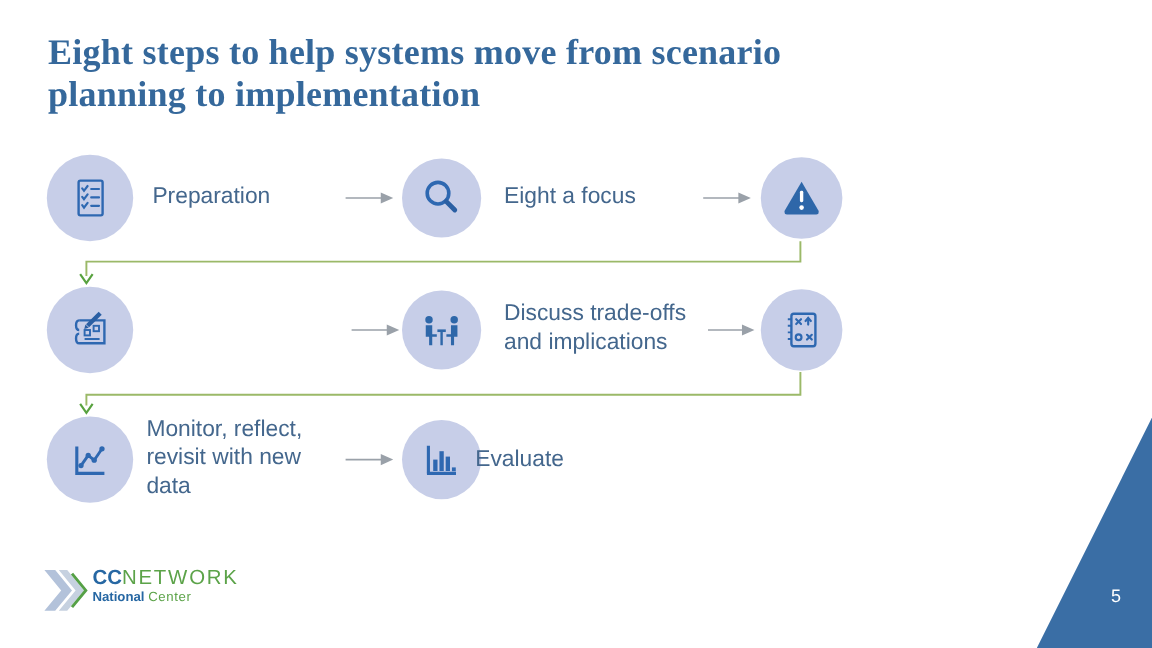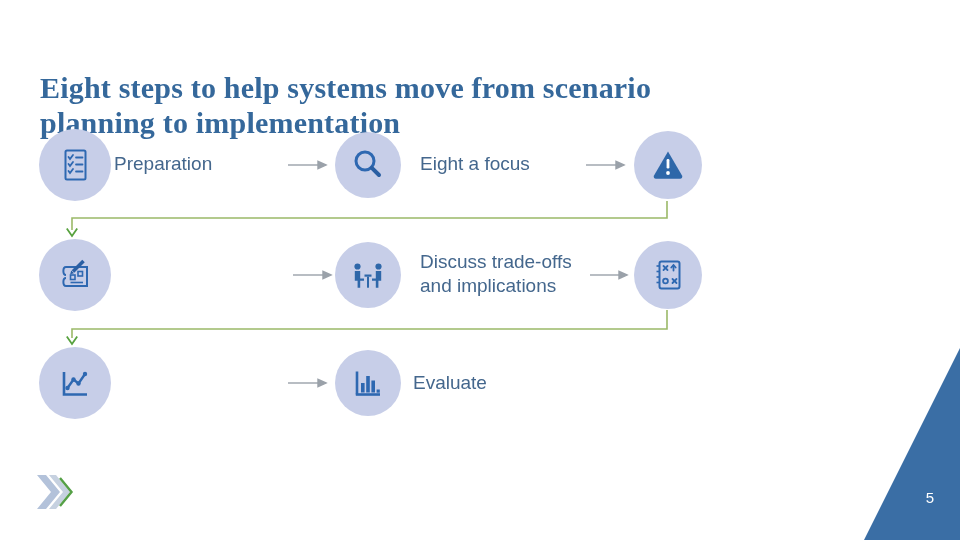--- a/index.html
+++ b/index.html
@@ -4,21 +4,21 @@
 <style>
   html,body{margin:0;padding:0;background:#e8e8e8;}
   .slide{
     position:relative;width:960px;height:540px;background:#ffffff;
     overflow:hidden;font-family:"Liberation Sans",sans-serif;
   }
   .slide-title{
     position:absolute;left:40px;top:26px;width:740px;
     font-family:"Liberation Serif",serif;font-weight:bold;
     font-size:30px;line-height:35px;letter-spacing:.2px;
-    color:var(--title_blue,#35689B);white-space:pre-line;margin-top:44px;
+    color:var(--title_blue,#35689B);white-space:pre-line;
   }
   .step-circle{
     position:absolute;border-radius:50%;
     background:var(--circle_fill,#C7CEE8);
     display:flex;align-items:center;justify-content:center;
   }
   .step-label{
     position:absolute;font-size:19px;line-height:24px;
     color:var(--label_blue,#44678D);white-space:pre-line;
   }
@@ -93,21 +93,21 @@
       <g fill="none" stroke="var(--icon_blue,#2E68B1)" stroke-width="1.8" stroke-linecap="round">
         <polyline points="11.5,10 13,12 16,8"></polyline>
           <line x1="19" y1="10.5" x2="25.5" y2="10.5"></line>
         <polyline points="11.5,17 13,19 16,15"></polyline>
           <line x1="19" y1="17.5" x2="25.5" y2="17.5"></line>
         <polyline points="11.5,24 13,26 16,22"></polyline>
           <line x1="19" y1="24.5" x2="25.5" y2="24.5"></line>
       </g>
     </svg>
   </div>
-  <div class="step-label" style="left:114px;top:152px">Preparation</div>
+  <div class="step-label" style="left:127px;top:152px">Preparation</div>
 
   <div class="step-circle" style="left:335px;top:132px;width:66px;height:66px">
     <svg class="icon-svg" width="36" height="36" viewBox="0 0 36 36">
       <circle cx="15" cy="14" r="9" fill="none" stroke="var(--icon_blue,#2E68B1)" stroke-width="3"></circle>
       <line x1="21.8" y1="20.8" x2="29" y2="28" stroke="#2A5FA3" stroke-width="4" stroke-linecap="round"></line>
     </svg>
   </div>
   <div class="step-label" style="left:420px;top:152px">Eight a focus</div>
 
   <div class="step-circle" style="left:634px;top:131px;width:68px;height:68px">
@@ -173,39 +173,51 @@
       <polyline points="7,7 7,29.5 30,29.5" fill="none" stroke="var(--icon_blue,#2E68B1)" stroke-width="2.6"></polyline>
       <polyline points="10.5,23 16.5,14.5 21.5,18.5 28,9" fill="none" stroke="var(--icon_blue,#2E68B1)" stroke-width="2.4"></polyline>
       <g fill="var(--icon_blue,#2E68B1)">
         <circle cx="10.5" cy="23" r="2.2"></circle>
           <circle cx="16.5" cy="14.5" r="2.2"></circle>
         <circle cx="21.5" cy="18.5" r="2.2"></circle>
           <circle cx="28" cy="9" r="2.2"></circle>
       </g>
     </svg>
   </div>
+  <div class="step-label" style="left:122px;top:346px">Monitor, reflect,
+revisit with new
+data</div>
 
   <div class="step-circle" style="left:335px;top:350px;width:66px;height:66px">
     <svg class="icon-svg" width="36" height="36" viewBox="0 0 36 36">
       <line x1="7" y1="6.5" x2="7" y2="29.5" stroke="var(--icon_blue,#2E68B1)" stroke-width="2.6"></line>
       <line x1="5.8" y1="29.5" x2="30" y2="29.5" stroke="var(--icon_blue,#2E68B1)" stroke-width="2.6"></line>
       <g fill="var(--icon_blue,#2E68B1)">
         <rect x="11" y="18" width="3.6" height="9.5"></rect>
         <rect x="16.2" y="11" width="3.6" height="16.5"></rect>
         <rect x="21.4" y="15.5" width="3.6" height="12"></rect>
         <rect x="26.6" y="24.5" width="3.2" height="3.2"></rect>
       </g>
     </svg>
   </div>
-  <div class="step-label" style="left:413px;top:371px">Evaluate</div>
+  <div class="step-label" style="left:396px;top:371px">Evaluate</div>
 
   <div class="logo">
     <svg class="logo-chevrons" width="40" height="40" viewBox="0 0 40 40">
       <polygon points="1,3 10,3 24,20 10,37 1,37 15,20" fill="#B3C2DA"></polygon>
       <polygon points="13,3 20,3 34,20 20,37 13,37 27,20" fill="#C6D1E0"></polygon>
       <polyline points="24,6 35.5,20 24,34" fill="none" stroke="#55A046" stroke-width="2.4"></polyline>
     </svg>
+    <div class="logo-text">
+      <div class="logo-line1">
+        <span class="logo-cc">CC</span><span class="logo-network">NETWORK</span>
+      </div>
+      <div class="logo-line2">
+        <span class="logo-national">National</span>
+        <span class="logo-center">Center</span>
+      </div>
+    </div>
   </div>
 
   <div class="wedge"></div>
   <div class="page-number">5</div>
 
 </div>
 
 </body></html>

